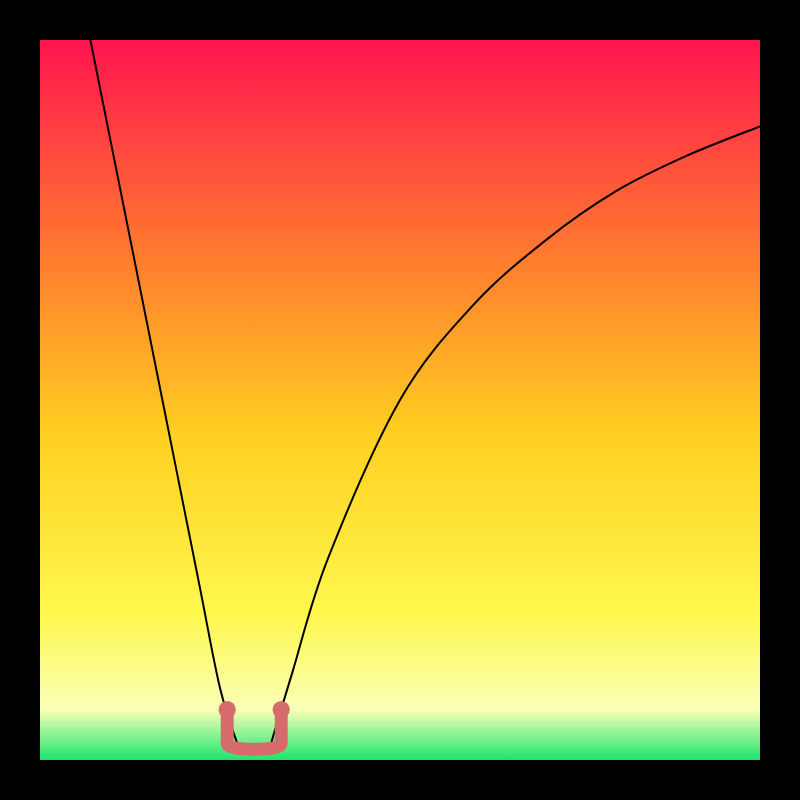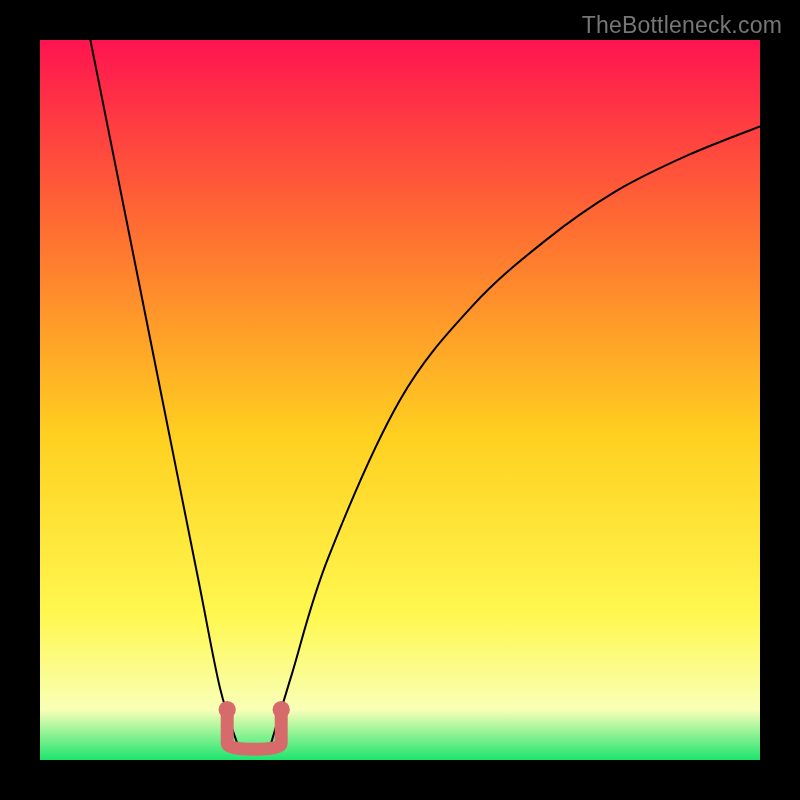--- a/index.html
+++ b/index.html
@@ -44,21 +44,20 @@
     stroke-width: 2;
     stroke-linecap: round;
     stroke-linejoin: round;
   }
 </style>
 </head>
 <body>
 
 <div class="frame">
 
-  <div class="watermark">TheBottleneck.com</div>
 
   <div class="plot">
     <svg id="plot-svg" viewBox="0 0 720 720" width="720" height="720">
       <defs>
         <linearGradient id="bg-grad" x1="0" y1="0" x2="0" y2="1">
           <stop id="g0" offset="0%" stop-color="#ff144f"></stop>
           <stop id="g1" offset="28%" stop-color="#ff7430"></stop>
           <stop id="g2" offset="55%" stop-color="#ffd020"></stop>
           <stop id="g3" offset="80%" stop-color="#fff850"></stop>
           <stop id="g4" offset="93%" stop-color="#f9ffb7"></stop>

